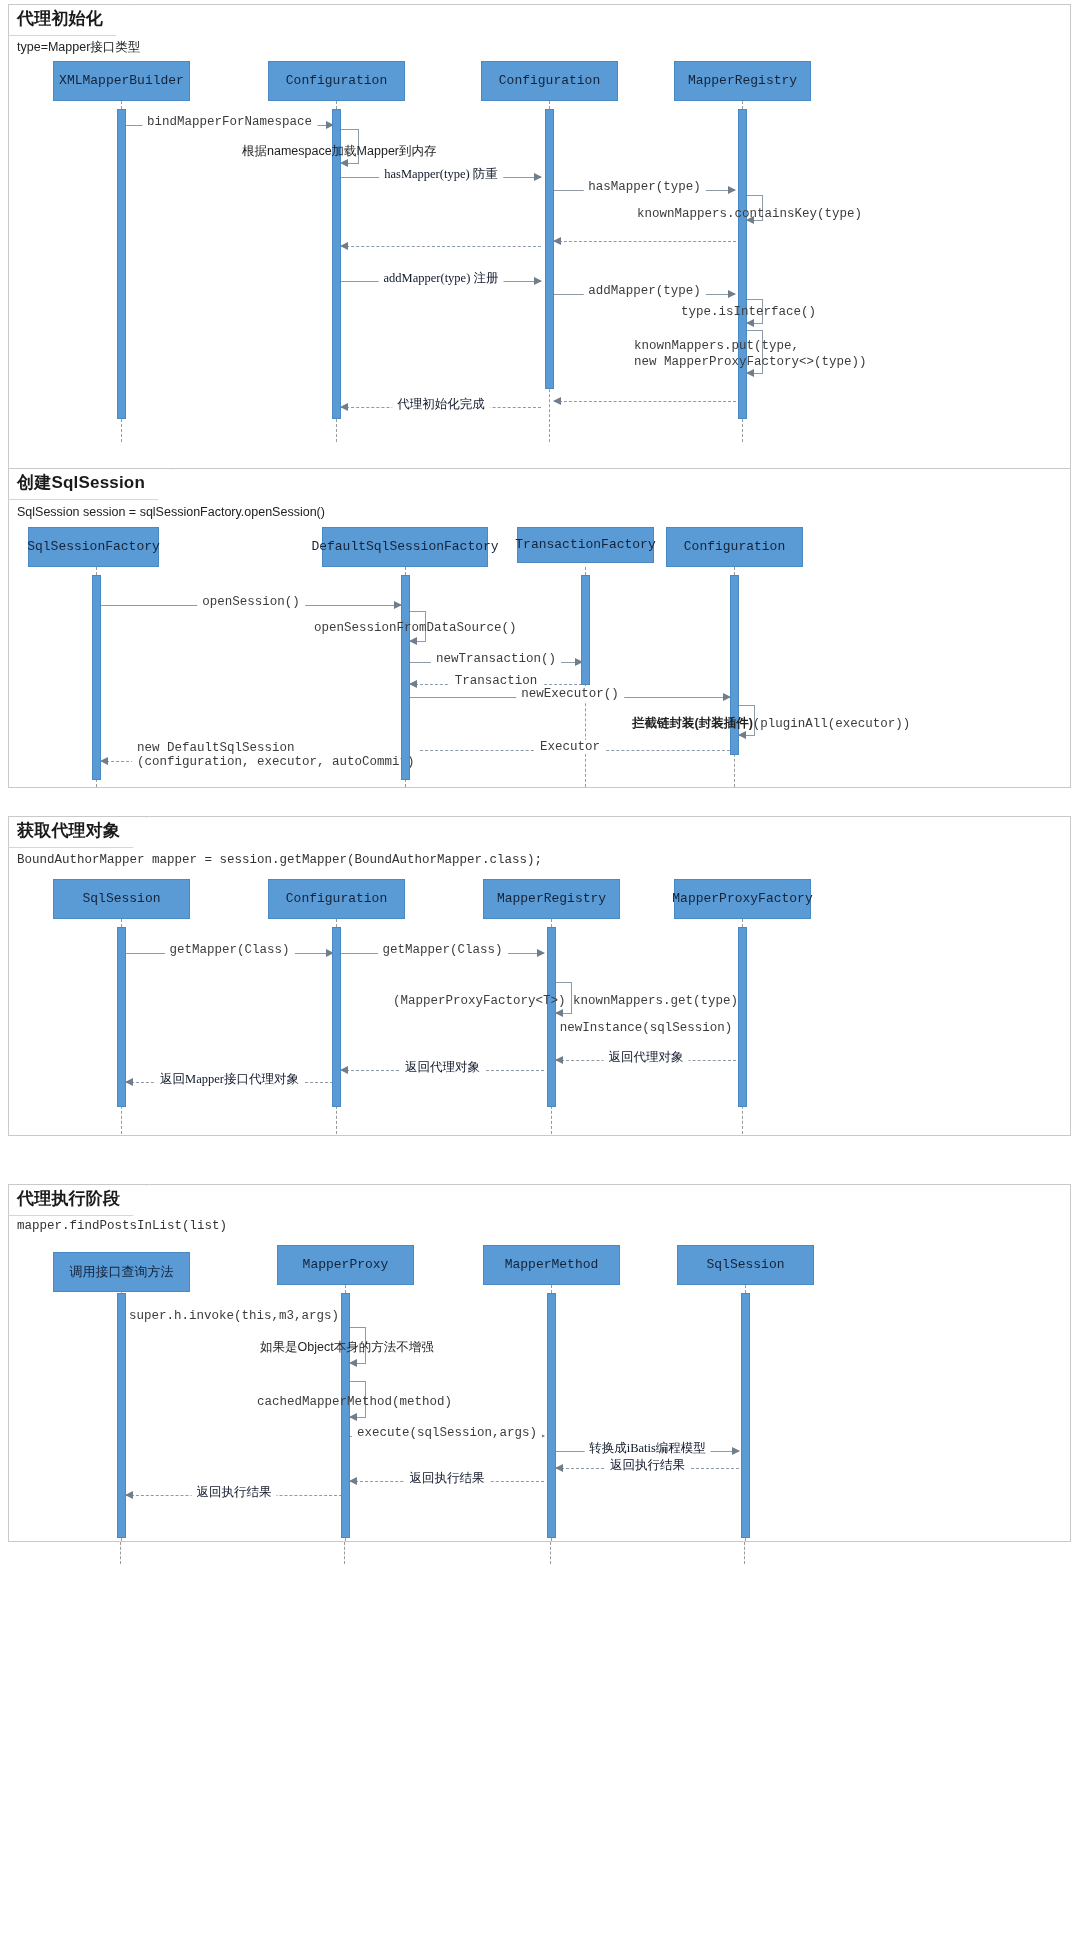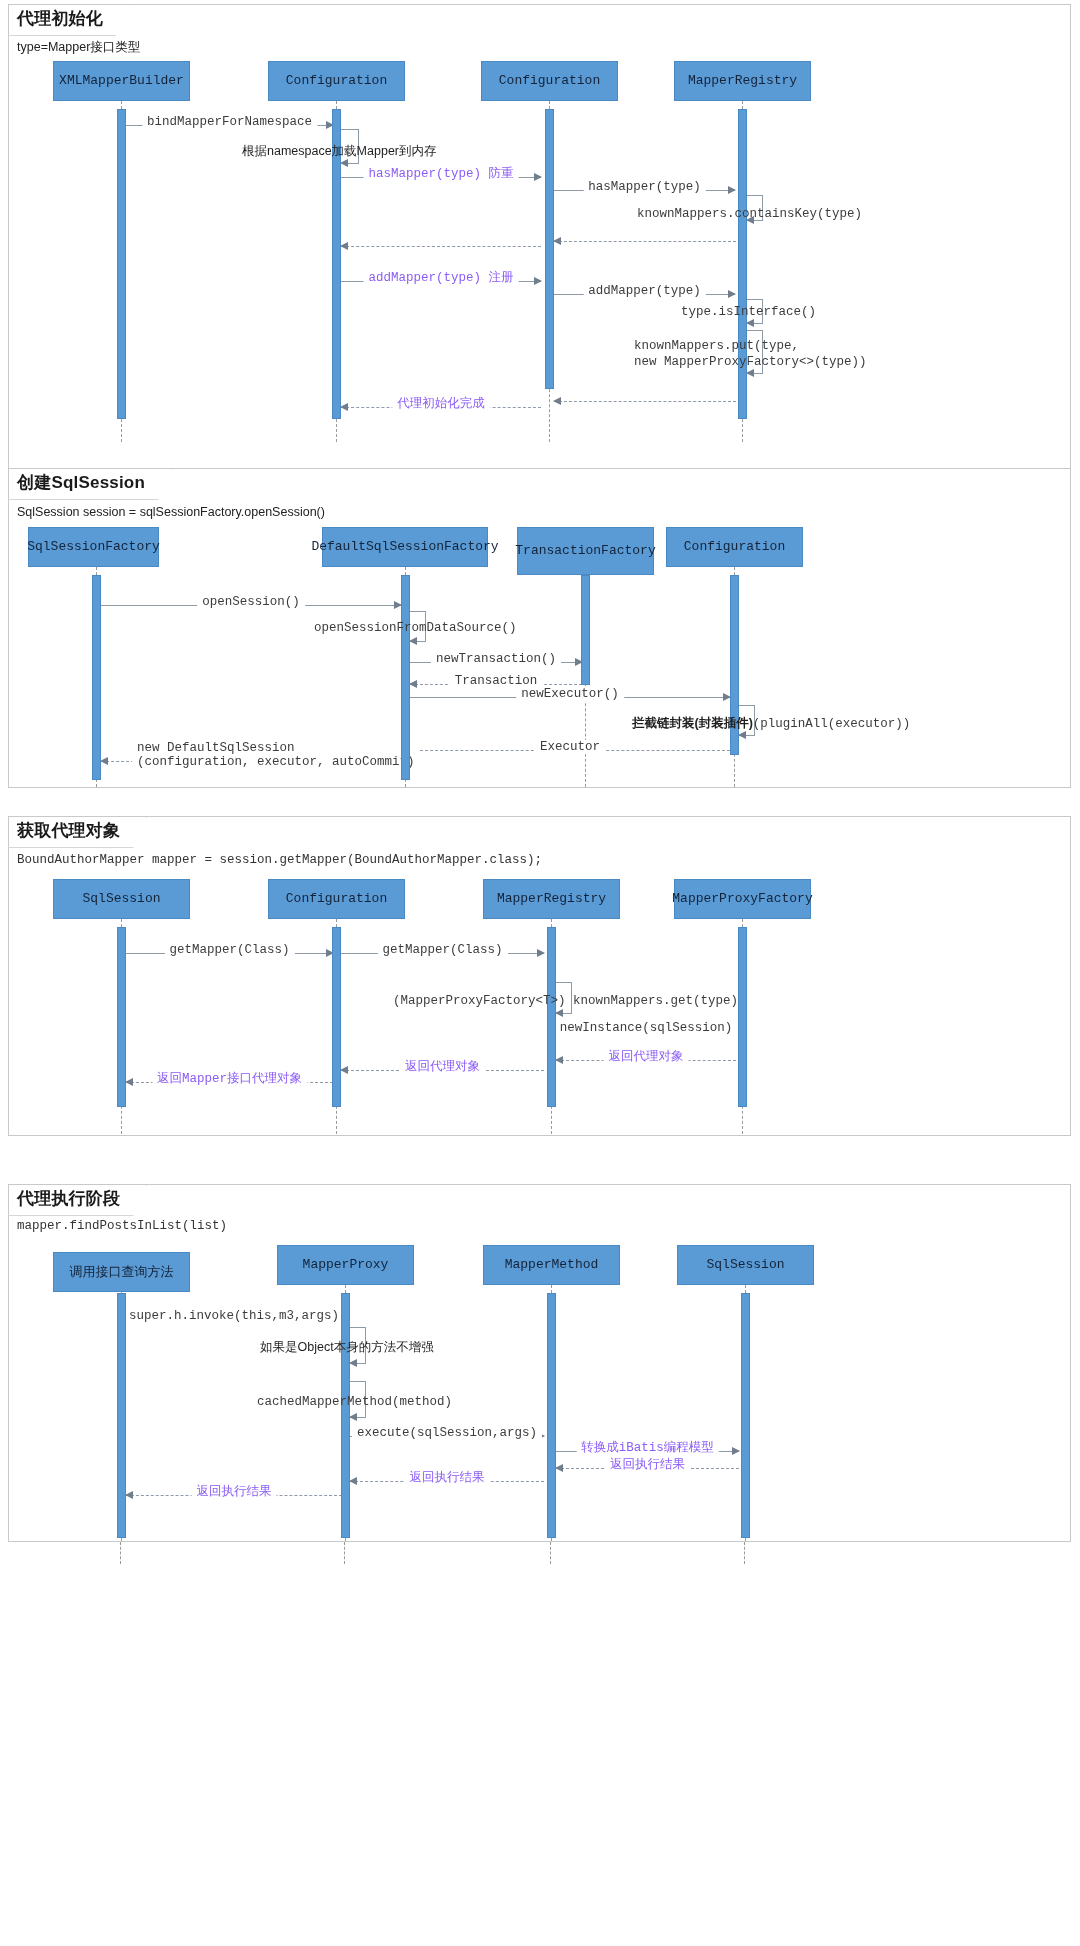--- a/index.html
+++ b/index.html
@@ -137,22 +137,22 @@
     top: -10px;
     background: #ffffff;
     padding: 0 5px;
     white-space: nowrap;
     font-family: "Liberation Mono", monospace;
     font-size: 12.5px;
     color: #3c3c3c;
     line-height: 1.15;
   }
   .msg .label.cjk {
-    font-family: Liberation Mono, monospace;
-    color: #8b5cf6;
+    font-family: Liberation Serif, serif;
+    color: #0f172a;
     font-size: 12.5px;
   }
   .msg .label.two {
     top: -20px;
     text-align: left;
   }
 
   
   .selfcall {
     position: absolute;
@@ -304,21 +304,21 @@
         <div class="head"></div>
     </div>
   </div>
 
   <div class="panel" style="top:468px; height:320px;">
     <div class="panel-tab">创建SqlSession</div>
     <div class="panel-note" style="top:36px;">SqlSession session = sqlSessionFactory.openSession()</div>
 
     <div class="actor" style="left:19px; top:58px; width:131px; height:40px;">SqlSessionFactory</div>
     <div class="actor" style="left:313px; top:58px; width:166px; height:40px;">DefaultSqlSessionFactory</div>
-    <div class="actor" style="left:508px; top:58px; width:137px; height:48px;">TransactionFactory</div>
+    <div class="actor" style="left:508px; top:58px; width:137px; height:36px;">TransactionFactory</div>
     <div class="actor" style="left:657px; top:58px; width:137px; height:40px;">Configuration</div>
 
     <div class="lifeline" style="left:87px; top:98px; height:220px;"></div>
     <div class="lifeline" style="left:396px; top:98px; height:220px;"></div>
     <div class="lifeline" style="left:576px; top:98px; height:220px;"></div>
     <div class="lifeline" style="left:725px; top:98px; height:220px;"></div>
 
     <div class="activation" style="left:83px; top:106px; height:205px;"></div>
     <div class="activation" style="left:392px; top:106px; height:205px;"></div>
     <div class="activation" style="left:572px; top:106px; height:110px;"></div>

